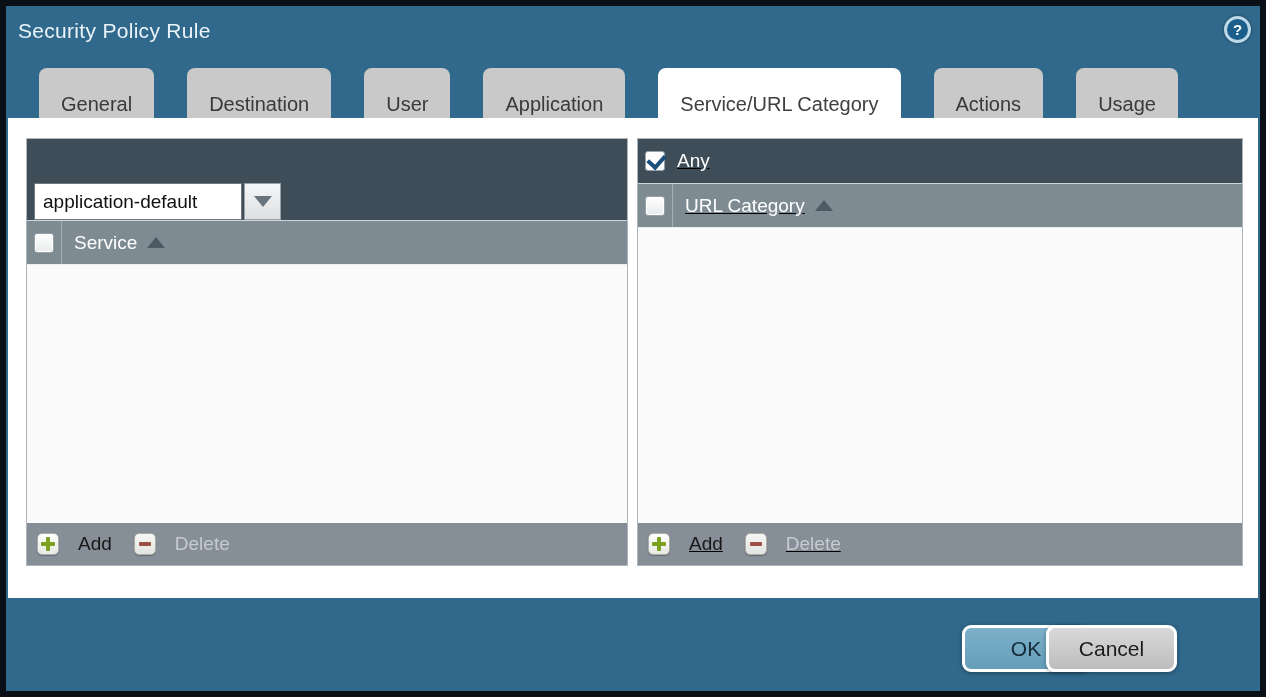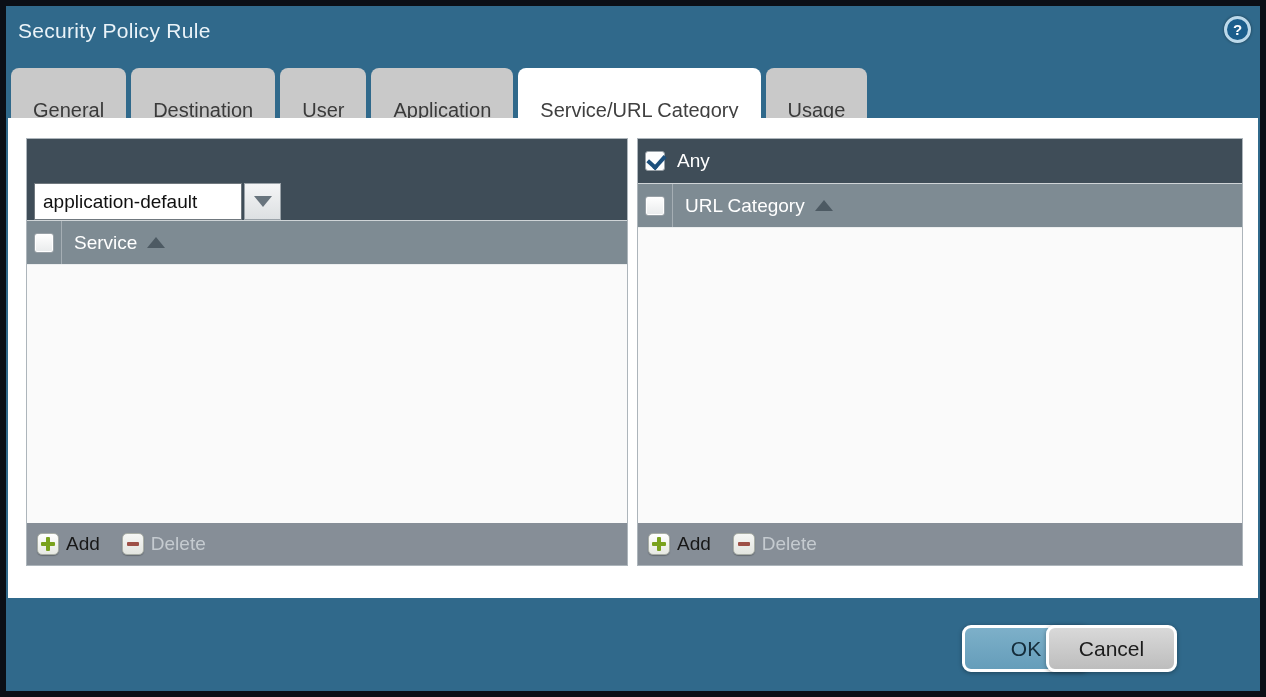--- a/index.html
+++ b/index.html
@@ -15,34 +15,34 @@
   .help {
     position:absolute; right:9px; top:10px; width:27px; height:27px; border-radius:50%;
     background:#1b5e8c; border:3px solid #bcd9ea; color:#fff; font-weight:bold; font-size:15px;
     display:flex; align-items:center; justify-content:center; cursor:pointer;
     box-shadow:0 0 3px rgba(0,0,0,.45);
   }
 
   
   .tabs { position:absolute; left:5px; top:62px; height:50px; display:flex; gap:5px; }
   .tab {
-    height:64px; line-height:50px; padding:17px 22px; font-size:20px; color:#3a3a3a;
-    background:#c9c9c9; border-radius:8px 8px 0 0; cursor:pointer; white-space:nowrap;
+    height:64px; line-height:50px; padding:11px 22px; font-size:20px; color:#3a3a3a;
+    background:#c9c9c9; border-radius:8px 8px 0 0; cursor:pointer; white-space:nowrap;margin-left:28px;
   }
   .tab.active { background:#ffffff; color:#404040; }
 
   
   .content { position:absolute; left:2px; top:112px; width:1250px; height:480px; background:#fff; }
 
   .panel {
     position:absolute; top:20px; height:428px; border:1px solid #adb5bb;
     display:flex; flex-direction:column; background:#fafafa;
   }
   .panel.left  { left:18px;  width:602px; }
-  .panel.right { left:629px; width:606px; }
+  .panel.right { left:629px; width:606px;text-decoration:underline; }
 
   .topbar { flex:0 0 44px; background:#3f4d58; display:flex; align-items:center; padding:0 7px; }
 
   .dropdown { display:flex; height:37px;margin-top:44px; }
   .dd-value {
     width:208px; background:#fff; border:1px solid #70787e; font-size:19px; color:#101010;
     display:flex; align-items:center; padding:0 8px; cursor:text; white-space:nowrap; overflow:hidden;
   }
   .dd-btn {
     width:37px; margin-left:2px; background:linear-gradient(#f4f5f6,#dde0e2);
@@ -67,21 +67,21 @@
   .cb.checked::after {
     content:""; position:absolute; left:2px; top:2px; width:13px; height:8px;
     border-left:4px solid #1c4f7c; border-bottom:4px solid #1c4f7c; transform:rotate(-48deg);
   }
 
   .anylbl { margin-left:12px; font-size:19px; color:#fff; }
 
   .body { flex:1 1 auto; background:#fafafa; }
 
   .pfooter { flex:0 0 42px; background:#868e97; display:flex; align-items:center; padding:0 10px; gap:22px; }
-  .ibtn { display:flex; align-items:center; gap:7px; cursor:pointer; }
+  .ibtn { display:flex; align-items:center; gap:19px; cursor:pointer; }
   .ibtn .lbl { font-size:19px; color:#171717; }
   .ibtn.disabled .lbl { color:#c5cbd0; }
   .icon {
     width:22px; height:22px; border-radius:5px; position:relative; display:inline-block;
     background:linear-gradient(#ffffff,#e7e9e3); border:1px solid #a9aea6;
     box-shadow:0 1px 1px rgba(0,0,0,.25);
   }
   .icon.plus::before  { content:""; position:absolute; left:3px; top:8px; width:14px; height:4px; background:#7aa21e; border-radius:1px; }
   .icon.plus::after   { content:""; position:absolute; left:8px; top:3px; width:4px; height:14px; background:#7aa21e; border-radius:1px; }
   .icon.minus::before { content:""; position:absolute; left:4px; top:8px; width:12px; height:4px; background:#9e5047; border-radius:1px; }
@@ -105,20 +105,21 @@
   <div class="help">
     <span>?</span>
   </div>
 
   <div class="tabs">
     <div class="tab">General</div>
     <div class="tab">Destination</div>
     <div class="tab">User</div>
     <div class="tab">Application</div>
     <div class="tab active">Service/URL Category</div>
+    <div class="tab">Actions</div>
     <div class="tab">Usage</div>
   </div>
 
   <div class="content">
 
     <section class="panel left">
       <div class="topbar">
         <div class="dropdown">
           <div class="dd-value">application-default</div>
           <div class="dd-btn">

